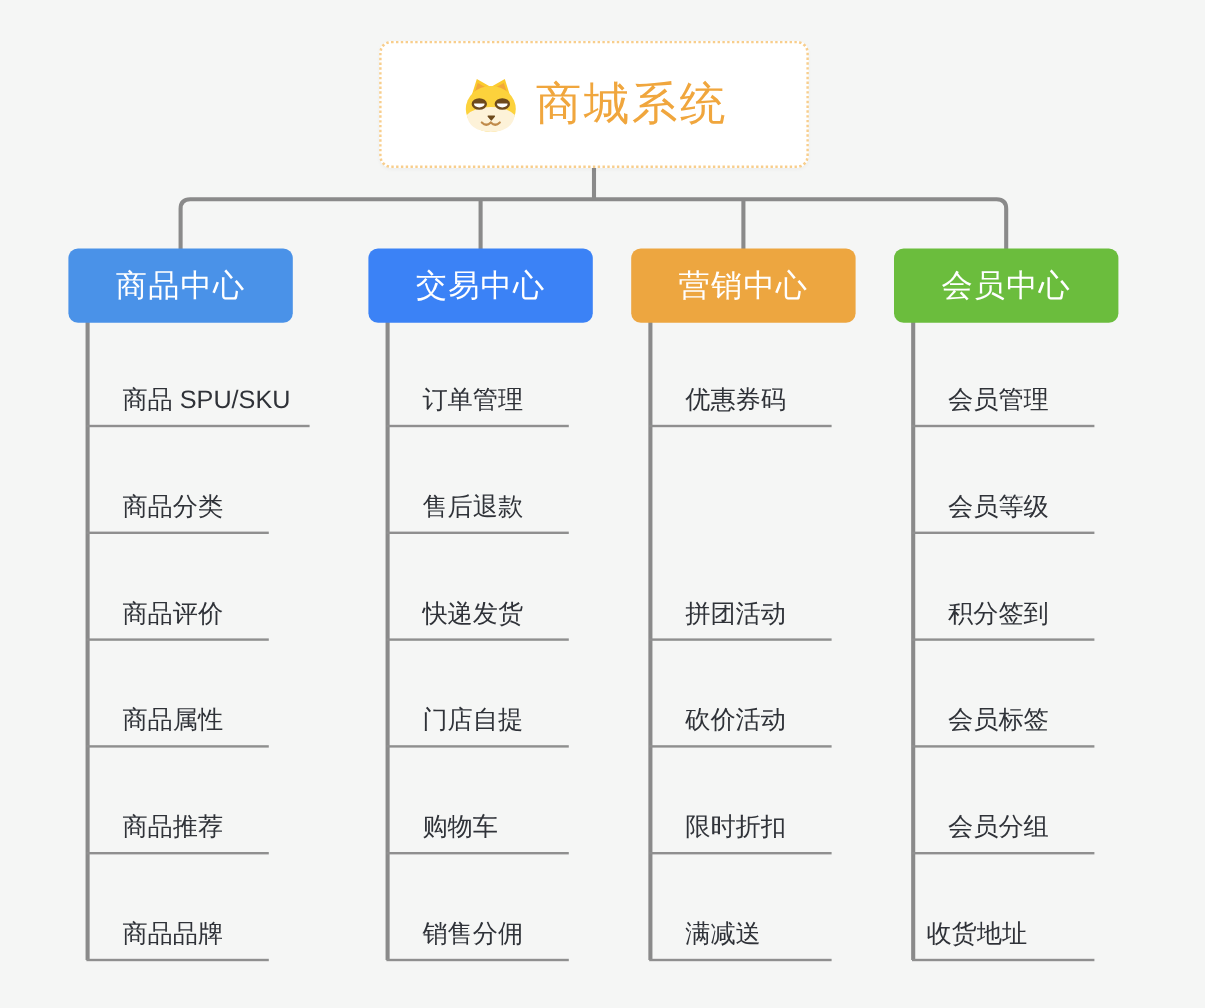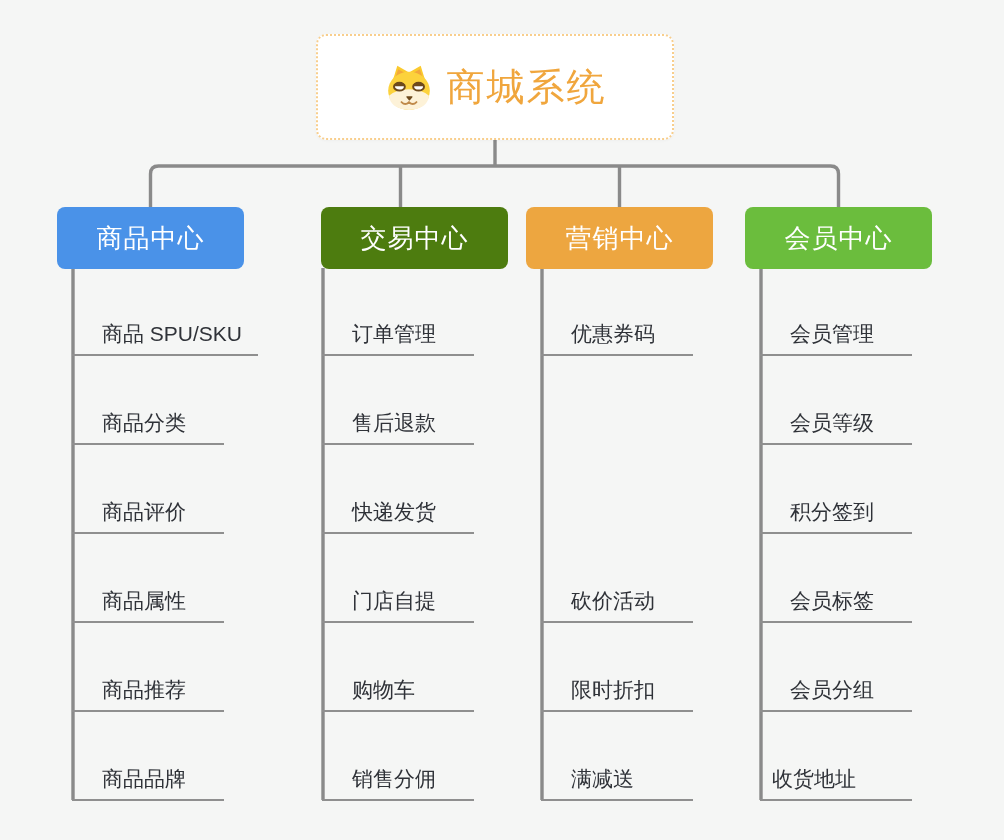--- a/index.html
+++ b/index.html
@@ -69,29 +69,30 @@
     <span class="root-title">商城系统</span>
   </div>
 
 <div class="branch-box" style="left: 57px; background: rgb(74, 146, 232);">商品中心</div>
     <div class="leaf" style="left: 72px; top: 322px;">商品 SPU/SKU</div>
     <div class="leaf" style="left: 72px; top: 411px;">商品分类</div>
     <div class="leaf" style="left: 72px; top: 500px;">商品评价</div>
     <div class="leaf" style="left: 72px; top: 589px;">商品属性</div>
     <div class="leaf" style="left: 72px; top: 678px;">商品推荐</div>
     <div class="leaf" style="left: 72px; top: 767px;">商品品牌</div>
-    <div class="branch-box" style="left: 321px; background: #4d7c0f;">交易中心</div>
+    <div class="branch-box" style="left: 307px; background: #3b82f6;">交易中心</div>
     <div class="leaf" style="left: 322px; top: 322px;">订单管理</div>
     <div class="leaf" style="left: 322px; top: 411px;">售后退款</div>
     <div class="leaf" style="left: 322px; top: 500px;">快递发货</div>
     <div class="leaf" style="left: 322px; top: 589px;">门店自提</div>
     <div class="leaf" style="left: 322px; top: 678px;">购物车</div>
     <div class="leaf" style="left: 322px; top: 767px;">销售分佣</div>
     <div class="branch-box" style="left: 526px; background: rgb(237, 166, 64);">营销中心</div>
     <div class="leaf" style="left: 541px; top: 322px;">优惠券码</div>
+    <div class="leaf" style="left: 541px; top: 500px;">拼团活动</div>
     <div class="leaf" style="left: 541px; top: 678px;">限时折扣</div>
     <div class="leaf" style="left: 541px; top: 589px;">砍价活动</div>
     <div class="leaf" style="left: 541px; top: 767px;">满减送</div>
     <div class="branch-box" style="left: 745px; background: rgb(107, 189, 61);">会员中心</div>
     <div class="leaf" style="left: 760px; top: 322px;">会员管理</div>
     <div class="leaf" style="left: 760px; top: 411px;">会员等级</div>
     <div class="leaf" style="left: 760px; top: 500px;">积分签到</div>
     <div class="leaf" style="left: 760px; top: 589px;">会员标签</div>
     <div class="leaf" style="left: 760px; top: 678px;">会员分组</div>
     <div class="leaf" style="left: 760px; top: 767px; padding-left: 12px;">收货地址</div>

